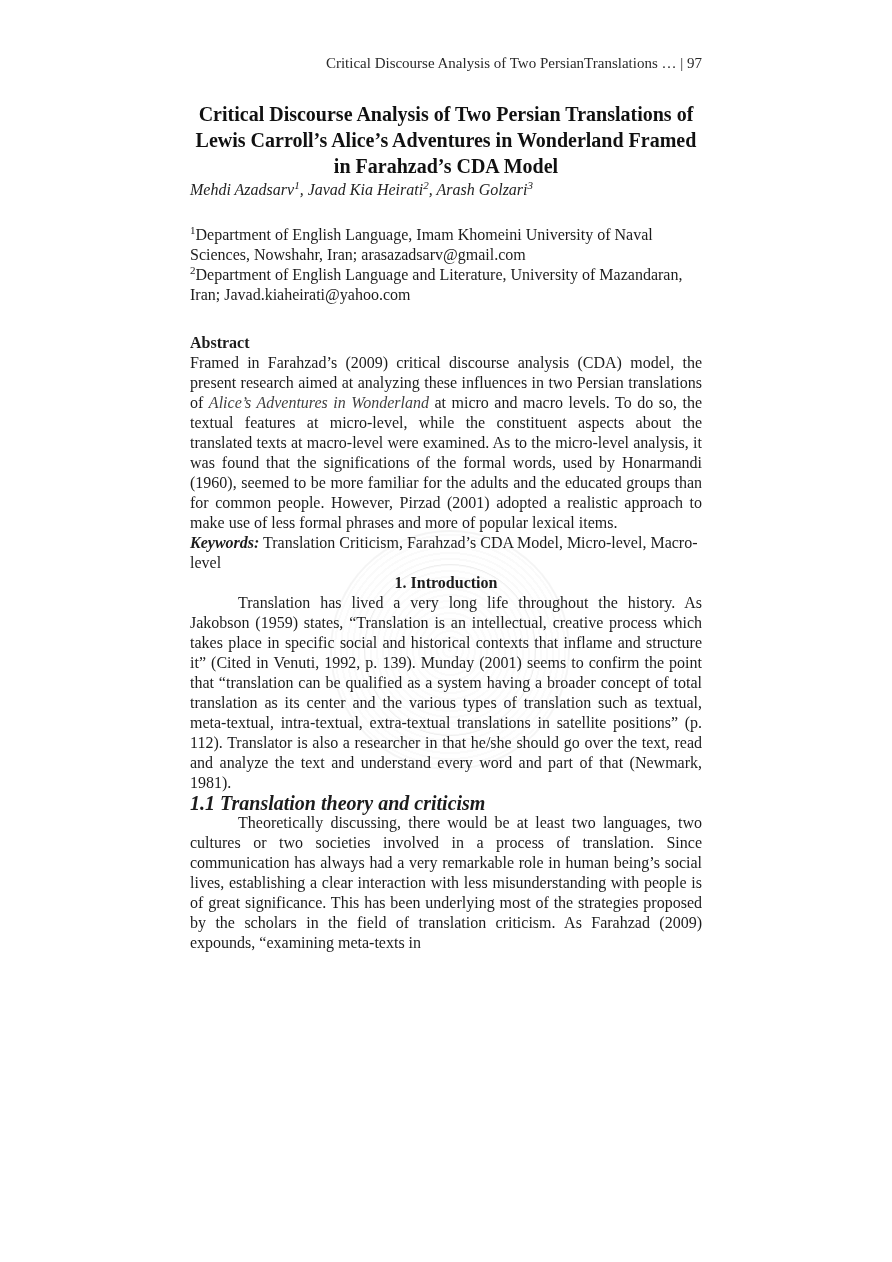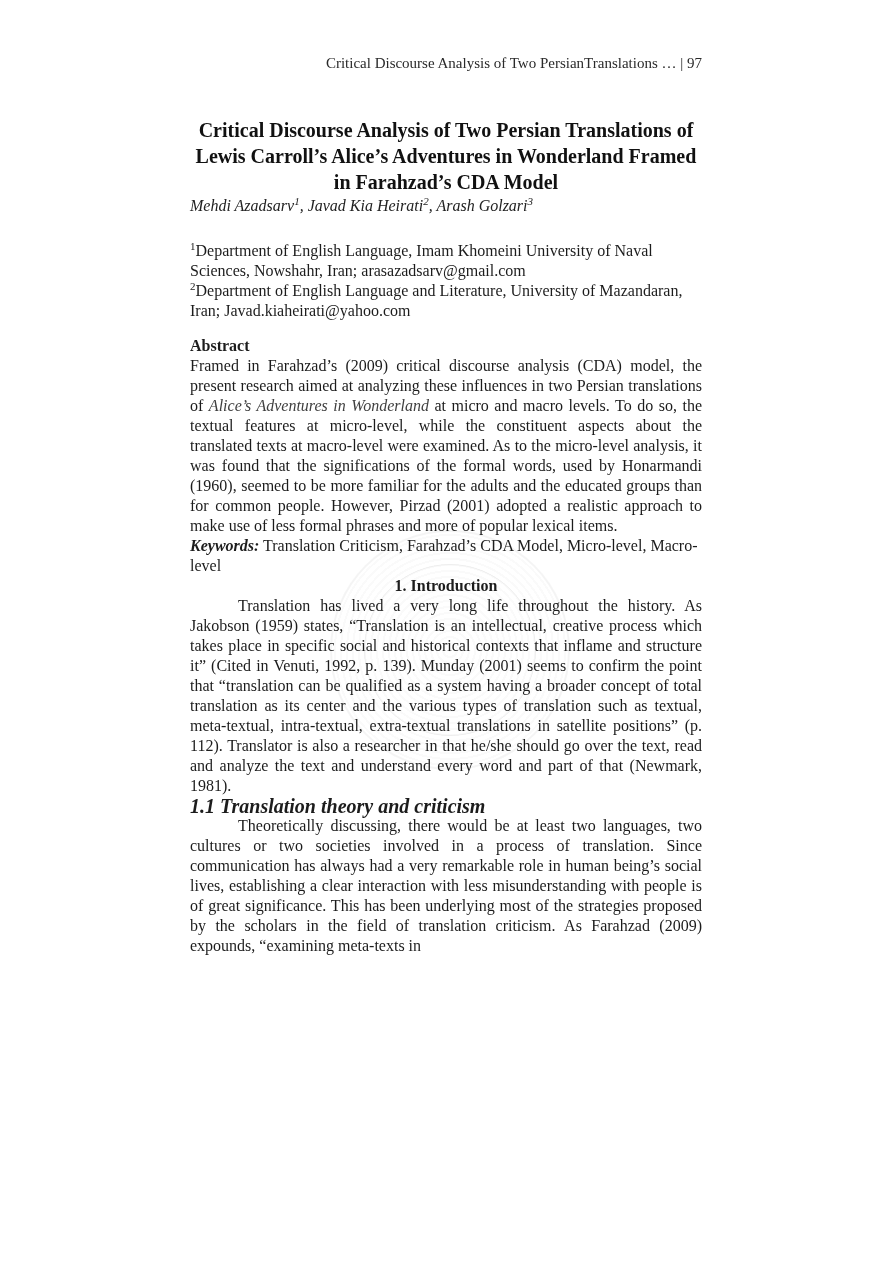--- a/index.html
+++ b/index.html
@@ -42,21 +42,21 @@
     z-index: 1;
   }
   .running-header {
     margin-top: 53px;
     text-align: right;
     font-size: 15px;
     line-height: 20px;
     color: #2a2a2a;
   }
   .paper-title {
-    margin-top: 44px;
+    margin-top: 28px;
     text-align: center;
     font-size: 20px;
     font-weight: bold;
     line-height: 26px;
     color: #111;
   }
   .paper-title .tline { display: block; }
   .authors-line {
     text-align: left;
     font-style: italic;
@@ -70,21 +70,21 @@
     vertical-align: super;
   }
   .affiliations {
     font-size: 16px;
     line-height: 20px;
     text-align: left;
     margin-top: 25px;
   }
   .affiliation { display: block; }
   .abstract-heading {
-    margin-top: 15px;
+    margin-top: 28px;
     font-size: 16px;
     font-weight: bold;
     line-height: 20px;
   }
   .para {
     font-size: 16px;
     line-height: 20px;
     text-align: justify;
   }
   .para.indented { text-indent: 48px; }

